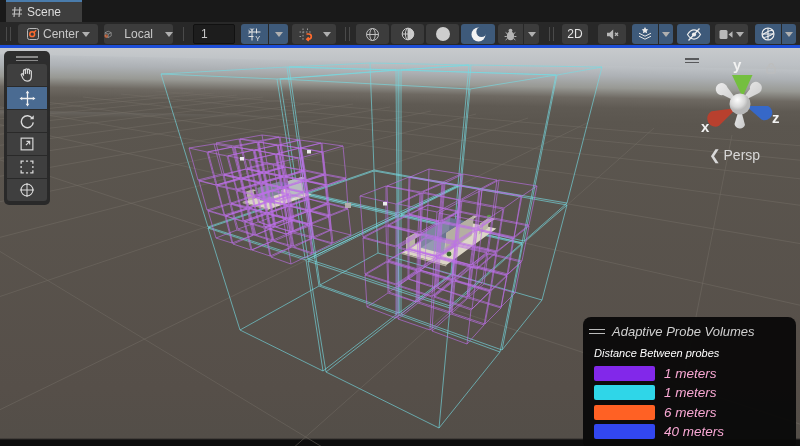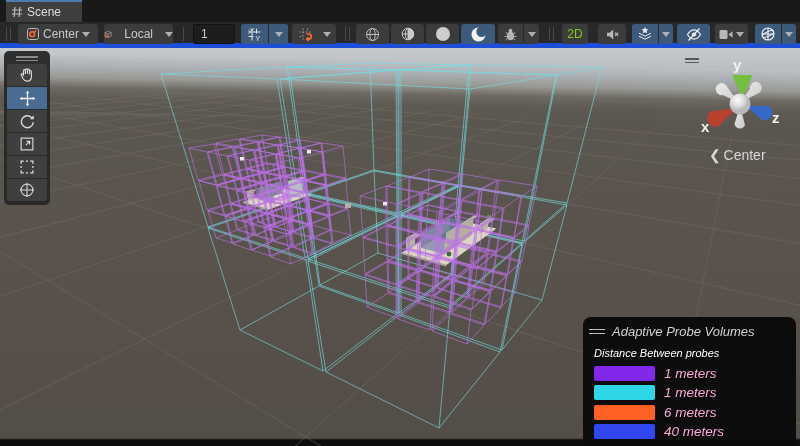--- a/index.html
+++ b/index.html
@@ -1,19 +1,19 @@
 <!DOCTYPE html>
 <html><head><meta charset="utf-8"><style>
 * { margin:0; padding:0; box-sizing:border-box; }
 body { width:800px; height:446px; font-family:"Liberation Sans",sans-serif; overflow:hidden; background:#191919; }
 #root { position:relative; width:632px; height:446px; }
 #tabbar { position:absolute; top:0; left:0; width:800px; height:22px; background:#191919; }
 #tab { position:absolute; left:6px; top:0; width:76px; height:22px; background:#3e3e3e; border-top:2px solid #4a7cac;
   color:#dedede; font-size:12px; display:flex; align-items:center; padding-left:5px; gap:4px; }
-#toolbar { position:absolute; top:22px; left:0; width:800px; height:26px; background:#282828; border-bottom:5px solid #1d4ed8; }
+#toolbar { position:absolute; top:22px; left:0; width:800px; height:26px; background:#282828; border-bottom:3px solid #1d4ed8; }
 .tbtn { position:absolute; top:2px; background:#3c3c3c; height:20px; border-radius:3px; display:flex; align-items:center; justify-content:center; color:#c8c8c8; font-size:12px; }
 .tbtn.blue { background:#3e5a7a; }
 .caret { width:0; height:0; border-left:4.5px solid transparent; border-right:4.5px solid transparent; border-top:5.5px solid #b0b0b0; }
 .vsep { position:absolute; top:5px; width:1px; height:14px; background:#4a4a4a; }
 #vp { position:absolute; top:48px; left:0; width:800px; height:398px;
  background:linear-gradient(#c7cacd 0px, #bdc1c5 16px, #b6babd 24px, #5b564f 70px, #564f49 340px, #534e48 390px, #0d0d0d 392px, #0d0d0d 398px); }
 #horiz { position:absolute; left:-20px; top:14px; width:840px; height:56px; z-index:0;
  background:linear-gradient(#bdc1c5 0px, #adb1b5 10px, #989994 22px, #6e6962 32px, #5f5a53 42px, #5b564f 56px); transform:rotate(1.1deg); }
 #vp svg.scene { z-index:1; }
 #vp svg.scene { position:absolute; top:-48px; left:0; }
@@ -128,21 +128,21 @@
           <g stroke="#b4b4b4" fill="none">
             <path d="M2.6 5.4L4.6 7M12.4 5.4L10.4 7M1.6 9.5h2.2M11.2 9.5h2.2M2.6 13L4.6 11.3M12.4 13L10.4 11.3"></path>
           </g>
         </svg>
     </div>
     <div class="tbtn" style="left:524px;width:15px;border-radius:0 3px 3px 0;">
         <span class="caret"></span>
       </div>
     <div class="vsep" style="left:549px"></div>
       <div class="vsep" style="left:553px"></div>
-    <div class="tbtn" style="left:562px;width:26px;color:#84cc16;">2D</div>
+    <div class="tbtn" style="left:562px;width:26px;color:#e5e5e5;">2D</div>
     <div class="tbtn" style="left:598px;width:28px;">
       <svg class="icon" width="15" height="15" viewBox="0 0 15 15">
           <path d="M2 5.7h2.6L8.2 2.6v9.8L4.6 9.3H2z" fill="#b8b8b8"></path>
           <path d="M10 8.7l3-3M13 8.7l-3-3" stroke="#b8b8b8" stroke-width="1.3"></path>
         </svg>
     </div>
     <div class="tbtn blue" style="left:632px;width:26px;border-radius:3px 0 0 3px;">
       <svg class="icon" width="16" height="16" viewBox="0 0 16 16">
           <path d="M2 10.2l6 3 6-3M2 7.2l6 3 6-3" fill="none" stroke="#e8e8e8"></path>
           <path d="M8 1l1.1 2.1 2.2.4-1.6 1.5.4 2.2L8 6.2 5.9 7.2l.4-2.2L4.7 3.5l2.2-.4z" fill="#e8e8e8"></path>
@@ -291,21 +291,21 @@
       <path d="M67 56 L89 57.5 a7.5 7.5 0 01-7.5 13 z" fill="#3668c8" transform="rotate(-4 67 56)"></path>
       <circle cx="61" cy="54" r="10.5" fill="url(#hub)"></circle>
       <text x="54" y="20" fill="#f2f2f2" font-size="15" font-weight="bold" font-family="Liberation Sans">y</text>
       <text x="22" y="82" fill="#f2f2f2" font-size="15" font-weight="bold" font-family="Liberation Sans">x</text>
       <text x="93" y="73" fill="#f2f2f2" font-size="15" font-weight="bold" font-family="Liberation Sans">z</text>
       <g transform="translate(88,13)" stroke="#bdbdbd" stroke-width="1.2" fill="none">
           <rect x="0" y="4" width="8" height="6" rx="1"></rect>
           <path d="M2 4V2.8a2.2 2.2 0 014.4 0"></path>
         </g>
     </svg>
-    <div id="persp">❮ Center</div>
+    <div id="persp">❮ Persp</div>
     <div id="legend">
       <div class="t"><span class="h">
             <i></i>
             <i></i>
           </span>Adaptive Probe Volumes</div>
       <div class="sub">Distance Between probes</div>
       <div class="row" style="top:49px">
           <div class="sw" style="background:#8228ea;"></div>
           <div class="lb">1 meters</div>
         </div>

